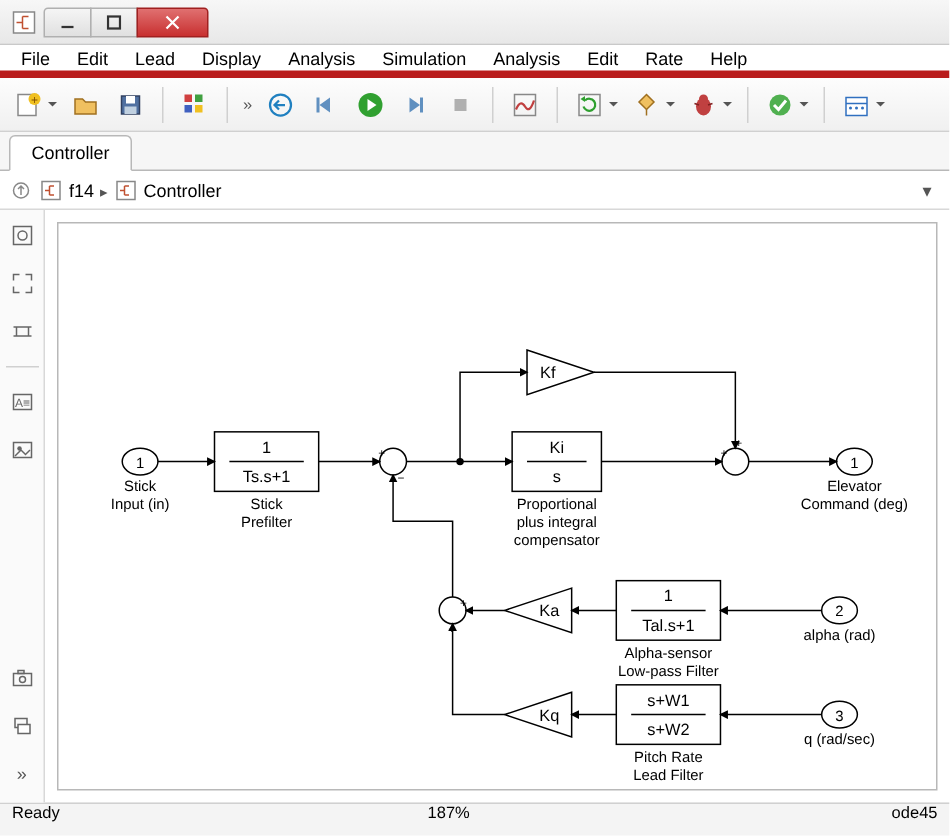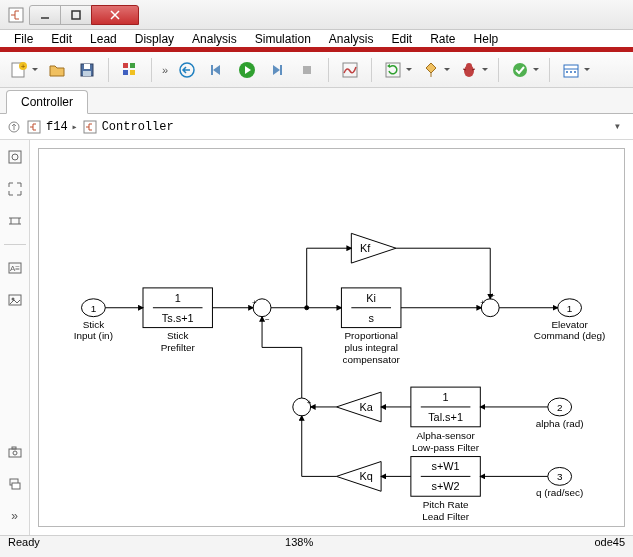--- a/index.html
+++ b/index.html
@@ -89,21 +89,20 @@
   }
   
   .crumbbar {
     height: 26px;
     display:flex;
     align-items:center;
     padding:0 6px;
     border-bottom:1px solid #d8d8d8;
     gap:4px;
     font-size:12px;
-    font-family:Liberation Mono, monospace;
   }
   .crumb-icon { width:16px; height:16px; display:inline-flex; align-items:center; justify-content:center; }
   .crumb-sep::after { content:"▸"; color:#555; font-size:10px; }
   .crumb-more { margin-left:auto; padding-right:6px; color:#555; }
   
   .workarea {
     display:flex;
     height: calc(557px - 30px - 22px - 36px - 26px - 26px - 22px);
   }
   .palette {
@@ -501,15 +500,15 @@
           <line x1="360" y1="330" x2="330" y2="330" marker-end="url(#arr)"></line>
           <path d="M285 330 L250 330 L250 269" marker-end="url(#arr)"></path>
         </g>
       </svg>
     </div>
   </div>
 </div>
 
 <div class="statusbar">
   <span class="status-left">Ready</span>
-  <span class="status-center">138%</span>
+  <span class="status-center">187%</span>
   <span class="status-right">ode45</span>
 </div>
 
 </body></html>

